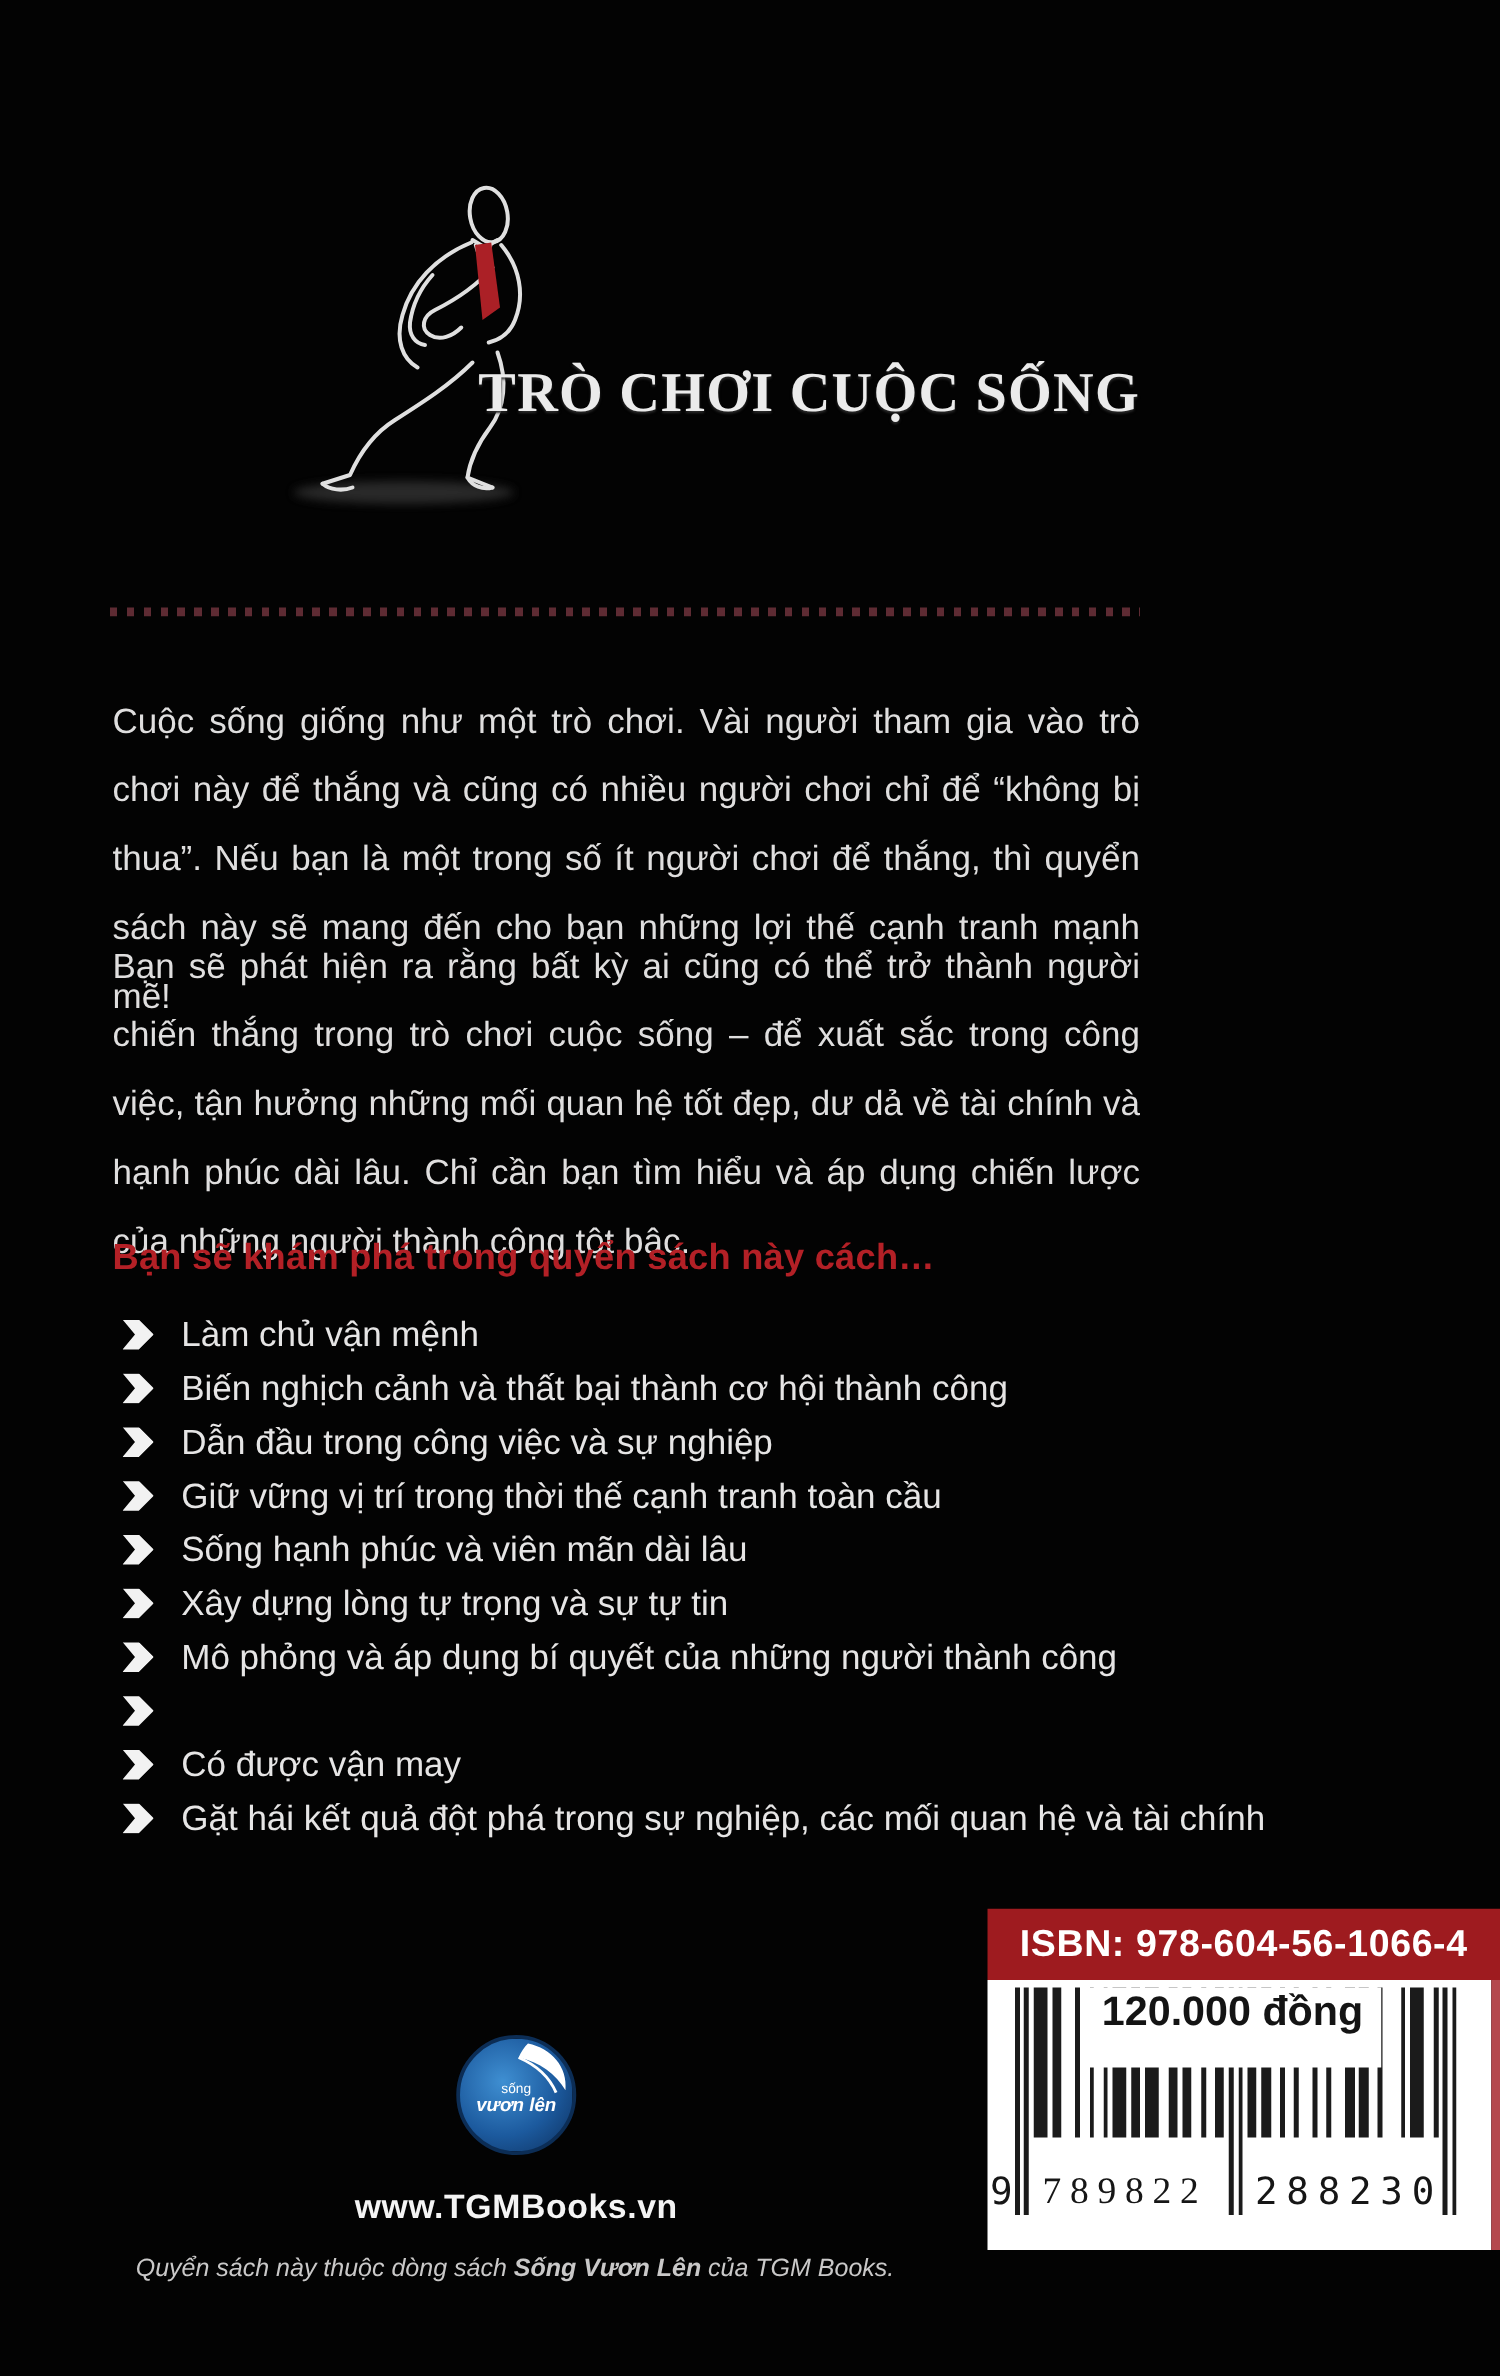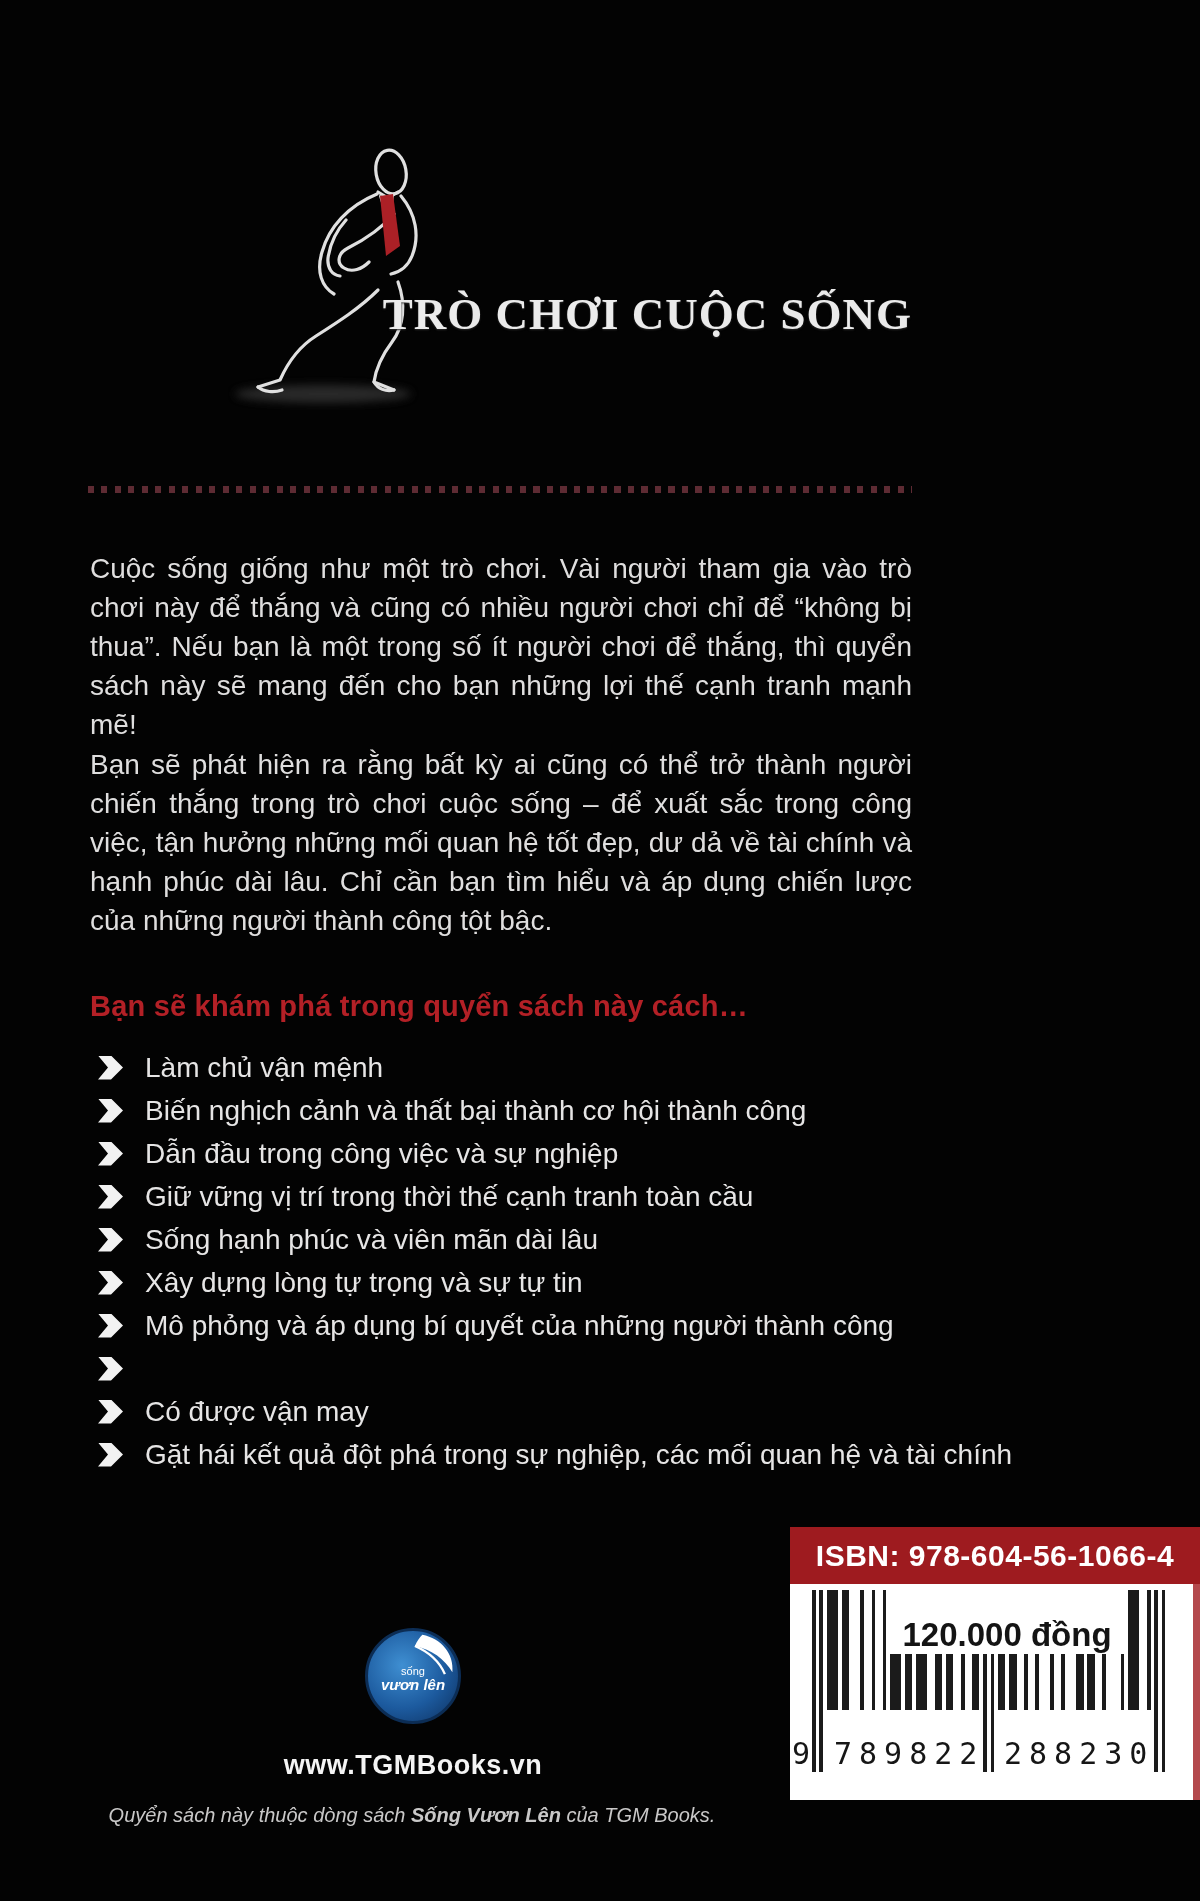--- a/index.html
+++ b/index.html
@@ -25,21 +25,21 @@
     color:#ebebeb;letter-spacing:1px;margin-top:10px;
     text-shadow:0 1px 2px #2c2c2c;
   }
   #dotted-rule{
     position:absolute;left:88px;top:486px;width:824px;height:7px;
     background:repeating-linear-gradient(to right,#5e2b33 0 6px,transparent 6px 13.5px);
   }
   
   .para{
     position:absolute;left:90px;width:822px;
-    font-size:28px;line-height:39px;color:#dfdede;
+    font-size:28px;line-height:55px;color:#dfdede;
     text-align:justify;
   }
   #para-1{top:549px;}
   #para-2{top:745px;}
   #list-heading{
     position:absolute;left:90px;top:990px;
     font-size:29px;font-weight:bold;color:#b32026;letter-spacing:.2px;
   }
   #bullet-list{position:absolute;left:98px;top:1046px;width:900px;}
   .bullet-item{display:flex;align-items:center;height:43px;}
@@ -59,32 +59,32 @@
     background:#ffffff;
   }
   #barcode-edge{
     position:absolute;left:1193px;top:1584px;width:7px;height:216px;
     background:#b4494d;
   }
   #barcode-bars{position:absolute;left:0;top:0;width:100%;height:100%;}
   .bar{position:absolute;top:6px;height:120px;background:#1b1b1b;}
   .bar.guard{height:182px;}
   #price-box{
-    position:absolute;left:98px;top:6px;width:238px;height:64px;
+    position:absolute;left:77px;top:6px;width:238px;height:64px;
     background:#ffffff;z-index:2;
-    display:flex;align-items:flex-end;justify-content:center;
+    display:flex;align-items:flex-start;justify-content:center;
   }
   #price-text{font-size:33px;font-weight:bold;color:#141414;}
   .bc-digit{
     position:absolute;top:152px;
     font-family:"DejaVu Sans Mono","Liberation Mono",monospace;
     font-size:30px;color:#161616;letter-spacing:7px;z-index:1;
   }
   #bc-first{left:2px;}
-  #bc-group1{left:44px;}
+  #bc-group1{left:44px;font-family:Liberation Serif, serif;}
   #bc-group2{left:214px;}
   
   #logo{
     position:absolute;left:365px;top:1628px;width:96px;height:96px;
     border-radius:50%;
     background:radial-gradient(circle at 38% 38%,#3f8fd2,#1c5a9e 55%,#0d2f5c 100%);
     border:3px solid #0c2d55;box-sizing:border-box;
   }
   #logo svg{position:absolute;left:0;top:0;}
   #logo-text{

